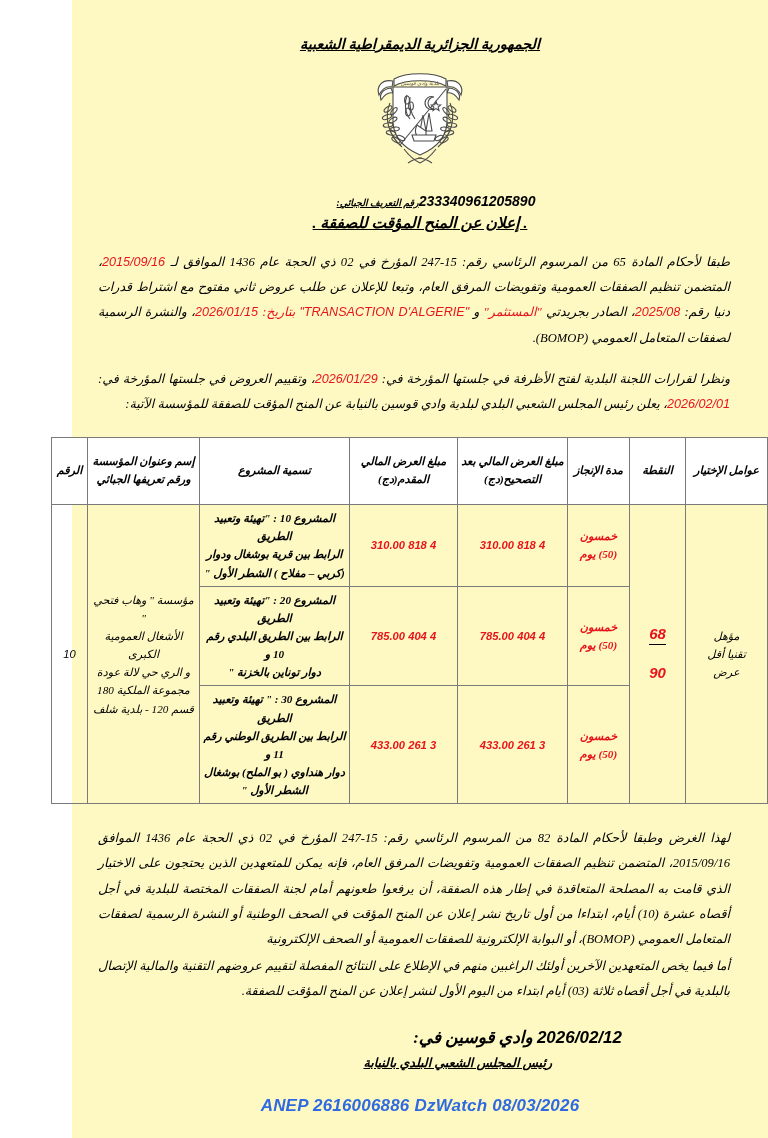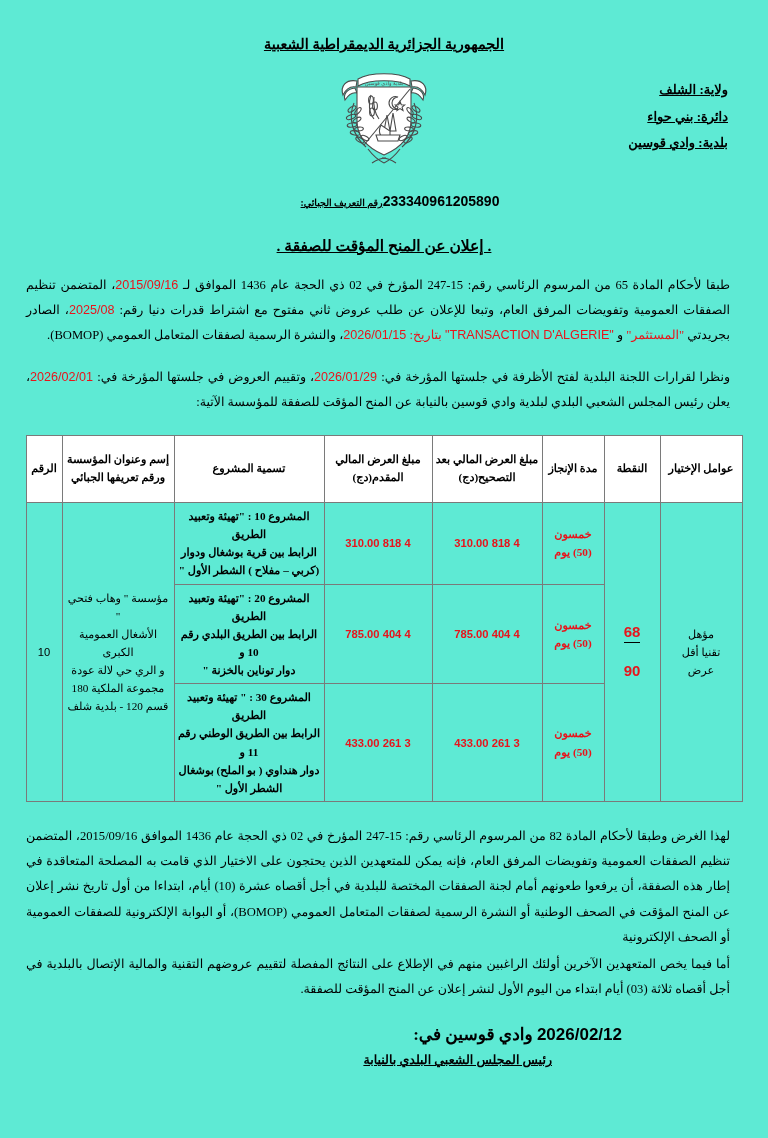--- a/index.html
+++ b/index.html
@@ -5,26 +5,27 @@
 <style>
   html,body{margin:0;padding:0;}
   body{
     width:768px;
     background:#ffffff;
     font-family:"Liberation Serif","DejaVu Serif",serif;
     color:#000;
     -webkit-font-smoothing:antialiased;
   }
   .page{
-    width:768px;
+    width:696px;
     min-height:1138px;
     position:relative;
     box-sizing:border-box;
     padding:0;
-    background:#5eead4;
+    background:#fef9c3;
+    font-style:italic;
   }
   
   .republic{
     text-align:center;
     font-size:14.5px;
     font-weight:bold;
     text-decoration:underline;
     padding-top:36px;
     letter-spacing:0px;
   }
@@ -58,21 +59,21 @@
     margin-top:14px;
     font-size:13px;
     font-weight:bold;
     direction:rtl;
     padding-left:32px;
   }
   .taxid .lbl{font-size:9.5px;font-weight:bold;text-decoration:underline;}
   .taxid .num{font-size:14px;font-weight:bold;font-family:"Liberation Sans",sans-serif;}
   .doc-title{
     text-align:center;
-    margin-top:27px;
+    margin-top:4px;
     font-size:15.5px;
     font-weight:bold;
     text-decoration:underline;
   }
   
   .para{
     margin:14px 38px 0 26px;
     font-size:12.6px;
     line-height:2.0;
     text-align:justify;
@@ -168,25 +169,20 @@
 </style>
 </head>
 <body>
 
 <div class="page">
 
   <div class="republic">الجمهورية الجزائرية الديمقراطية الشعبية</div>
 
   <div class="header-row">
 
-    <div class="admin-block">
-      <div>ولاية: الشلف</div>
-      <div>دائرة: بني حواء</div>
-      <div>بلدية: وادي قوسين</div>
-    </div>
 
     <div class="emblem">
       <svg viewBox="0 0 120 118" xmlns="http://www.w3.org/2000/svg">
         <g fill="none" stroke="#4a4a4a" stroke-width="1.1">
 
           <path d="M34 20 C46 13 74 13 86 20 L86 27 C74 20 46 20 34 27 Z" fill="#fff"></path>
           <text x="60" y="25.5" font-size="5.2" fill="#555" text-anchor="middle" font-family="'Liberation Sans',sans-serif" stroke="none">بلدية وادي قوسين</text>
 
           <path d="M33 22 C22 20 16 27 19 36 C22 30 27 27 32 28 Z" fill="#fff"></path>
           <path d="M87 22 C98 20 104 27 101 36 C98 30 93 27 88 28 Z" fill="#fff"></path>
@@ -352,14 +348,15 @@
   <div class="para p4" style="margin-top:2px">أما فيما يخص المتعهدين الآخرين أولئك الراغبين منهم في الإطلاع على النتائج المفصلة لتقييم عروضهم التقنية والمالية الإتصال بالبلدية في أجل أقصاه ثلاثة (03) أيام ابتداء من اليوم الأول لنشر إعلان عن المنح المؤقت للصفقة.</div>
 
   <div class="sign-wrap">
     <div class="sign-date">
       <span class="d lat">2026/02/12</span>
       <span>وادي قوسين في:</span>
     </div>
     <div class="sign-title">رئيس المجلس الشعبي البلدي بالنيابة</div>
   </div>
 
+  <div class="footer">ANEP 2616006886 DzWatch 08/03/2026</div>
 
 </div>
 
 </body></html>

